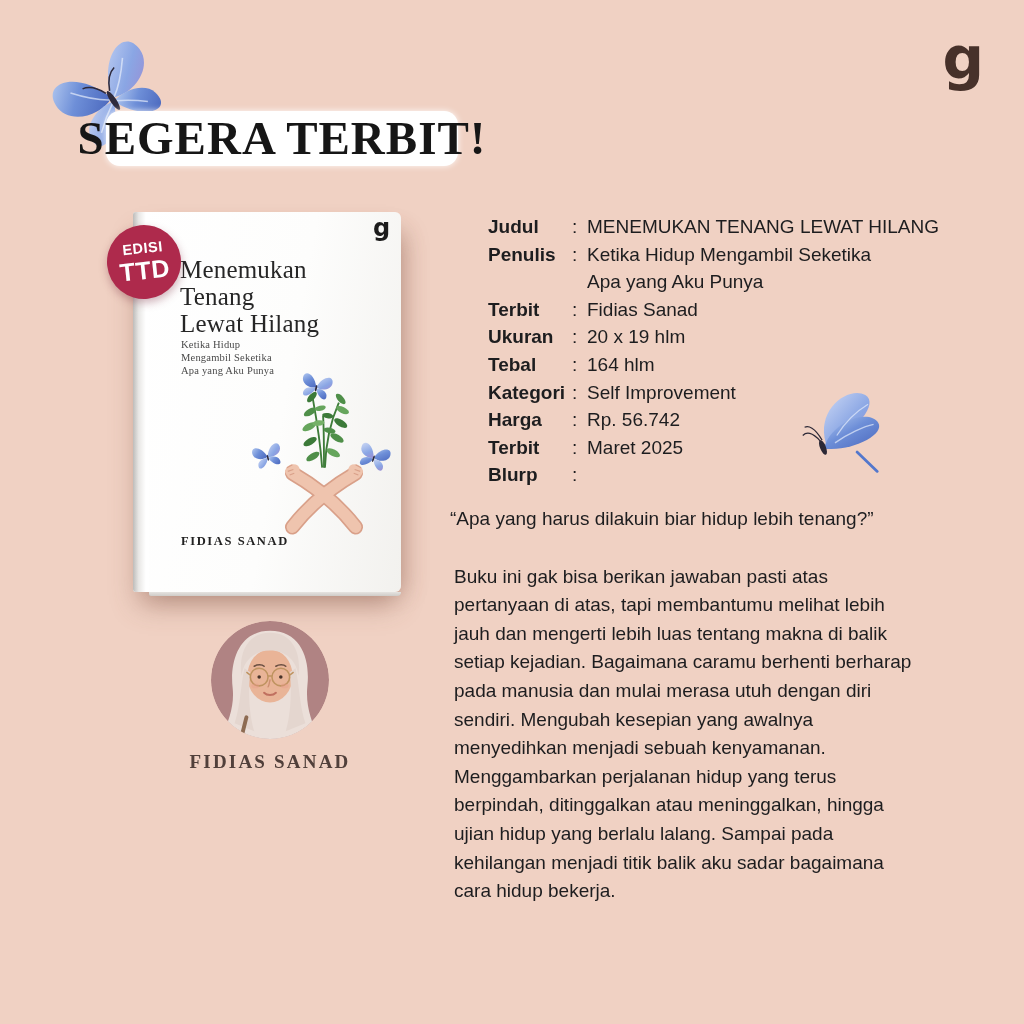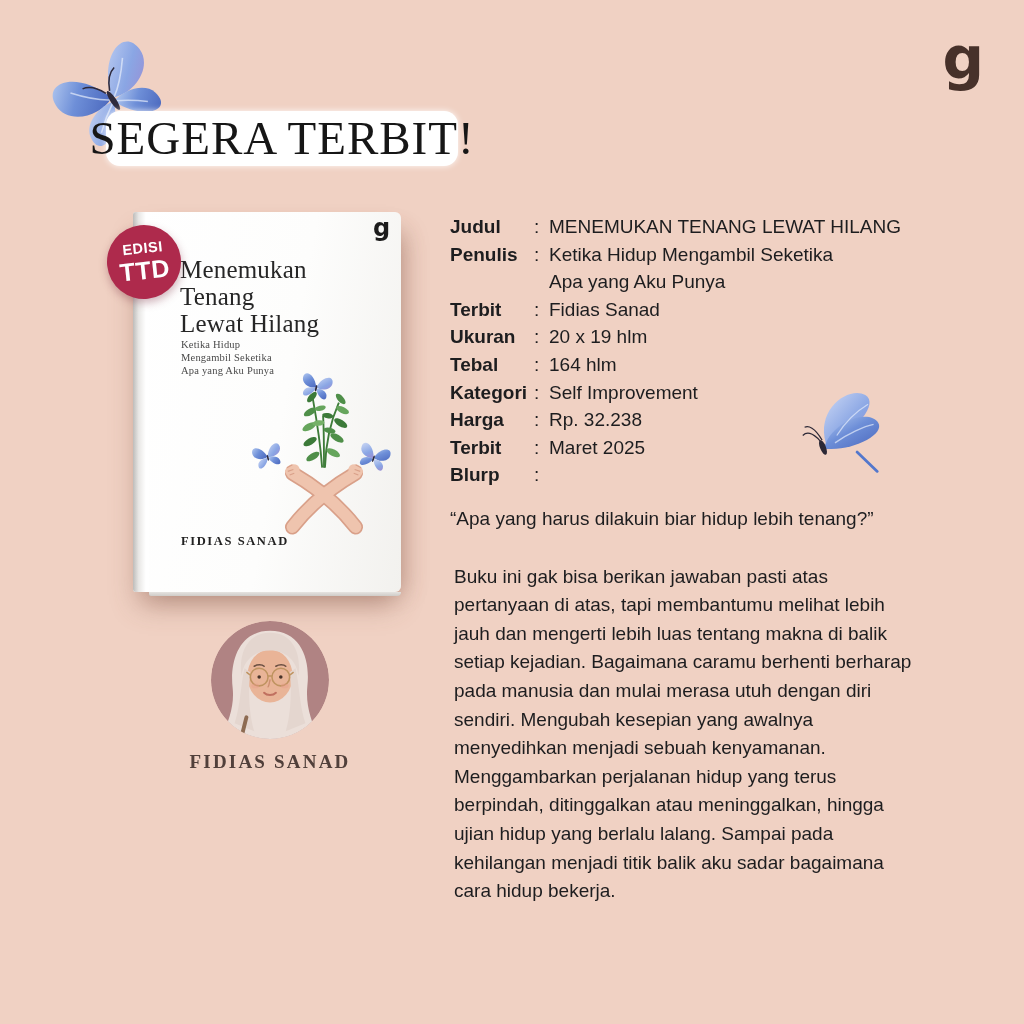--- a/index.html
+++ b/index.html
@@ -12,21 +12,21 @@
   .abs{position:absolute;}
 
   
   .banner{
     left:106px;top:111px;width:352px;height:55px;
     background:#ffffff;border-radius:14px;
     display:flex;align-items:center;justify-content:center;
     box-shadow:0 0 6px rgba(255,255,255,.9);
   }
   .banner-text{
-    font-family:"Liberation Serif", serif;font-weight:normal;
+    font-family:"Liberation Serif", serif;font-weight:bold;
     font-size:47px;letter-spacing:1px;color:#161616;white-space:nowrap;
     transform:translateY(-1px);
   }
 
   
   .page-logo{right:40px;top:30px;font-family:"DejaVu Sans",sans-serif;
     font-weight:bold;font-size:58px;color:#47312a;line-height:1;}
   .cover-logo{left:240px;top:4px;font-family:"DejaVu Sans",sans-serif;
     font-weight:bold;font-size:24px;color:#1c1c1c;line-height:1;}
 
@@ -74,21 +74,21 @@
   
   .avatar{left:211px;top:621px;width:118px;height:118px;border-radius:50%;overflow:hidden;}
   .author-caption{
     left:150px;top:751px;width:240px;text-align:center;
     font-family:"Liberation Serif", serif;font-weight:bold;
     font-size:19px;letter-spacing:2.2px;color:#51403b;
   }
 
   
   .details{left:450px;top:213px;width:470px;font-size:19px;line-height:27.6px;}
-  .drow{display:flex;}
+  .drow{display:flex;margin-left:38px;}
   .dlabel{width:84px;font-weight:bold;flex:none;}
   .dcolon{width:15px;flex:none;}
   .dvalue{white-space:nowrap;}
   .it{text-align:center;}
 
   
   .blurb{left:450px;top:505px;width:468px;font-size:19px;line-height:28.6px;}
   .quote{margin:0 0 29px 0;}
   .blurb-par{margin:4px;}
 
@@ -272,21 +272,21 @@
       <span class="dvalue">164 hlm</span>
   </div>
   <div class="drow">
     <span class="dlabel">Kategori</span>
       <span class="dcolon">:</span>
       <span class="dvalue it">Self Improvement</span>
   </div>
   <div class="drow">
     <span class="dlabel">Harga</span>
       <span class="dcolon">:</span>
-      <span class="dvalue">Rp. 32.238</span>
+      <span class="dvalue">Rp. 56.742</span>
   </div>
   <div class="drow">
     <span class="dlabel">Terbit</span>
       <span class="dcolon">:</span>
       <span class="dvalue">Maret 2025</span>
   </div>
   <div class="drow">
     <span class="dlabel">Blurp</span>
       <span class="dcolon">:</span>
       <span class="dvalue"></span>

